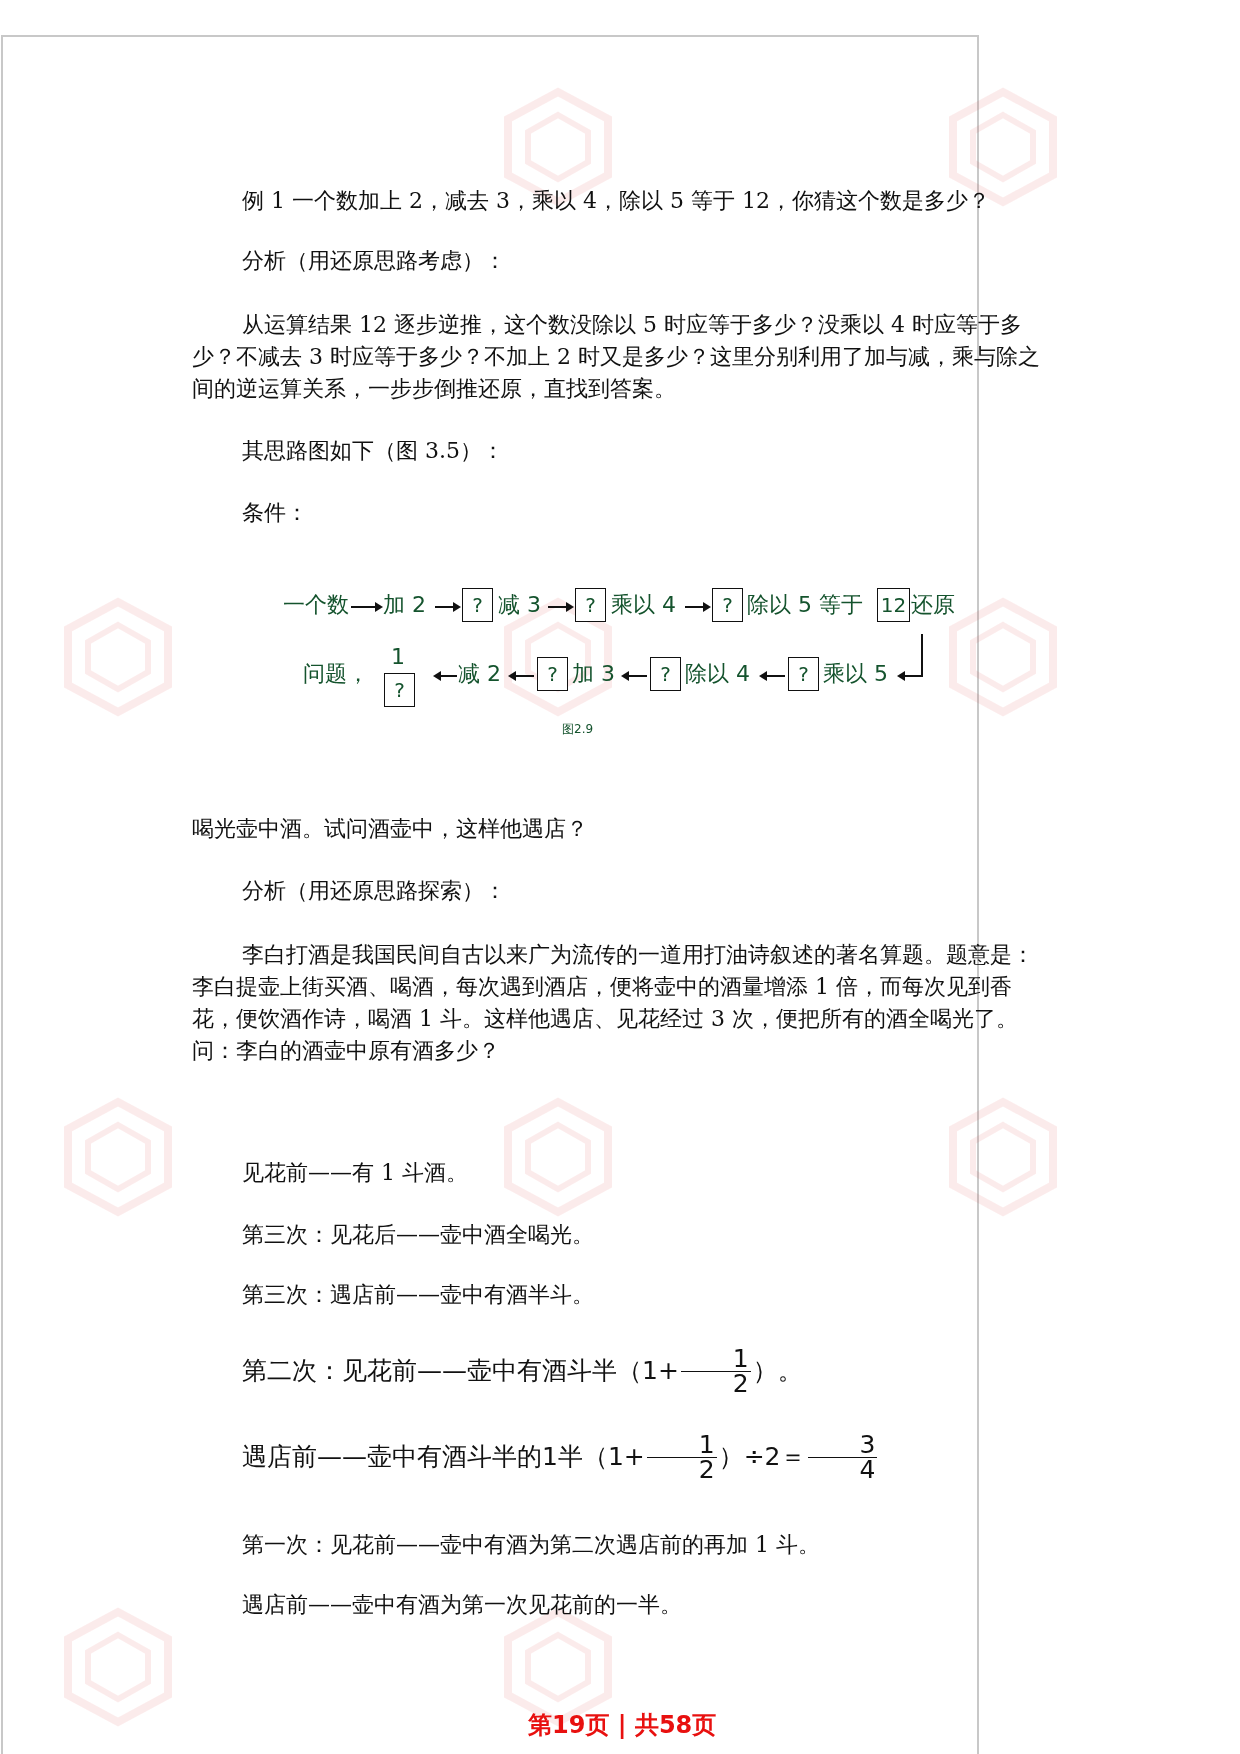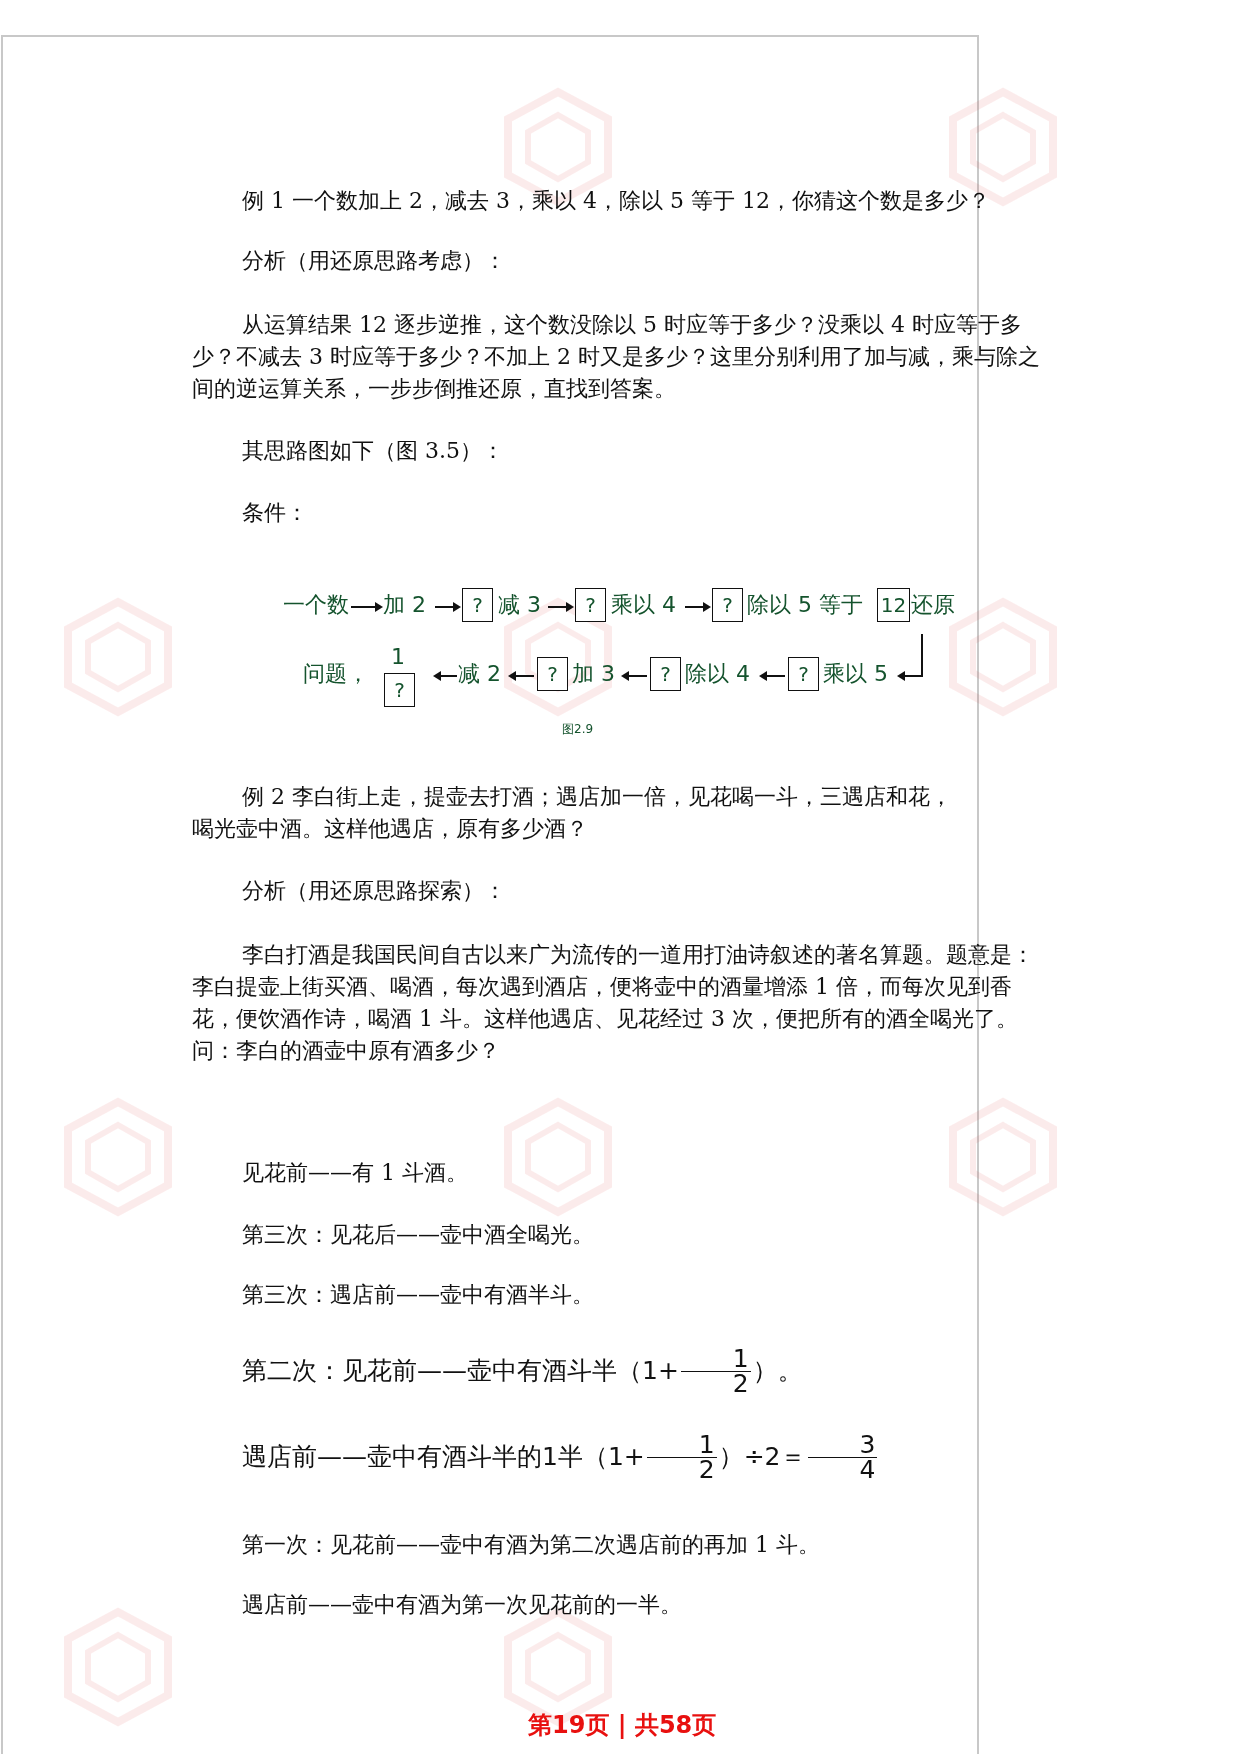--- a/index.html
+++ b/index.html
@@ -111,22 +111,21 @@
     <div class="arr l" style="left:620px;top:638px;width:24px"></div>
     <div class="box" style="left:647px;top:620px">?</div>
     <span class="t" style="left:682px;top:622px">除以 4</span>
     <div class="arr l" style="left:758px;top:638px;width:24px"></div>
     <div class="box" style="left:785px;top:620px">?</div>
     <span class="t" style="left:820px;top:622px">乘以 5</span>
 
     <span class="t" style="left:559px;top:677px;font-size:12px">图2.9</span>
   </div>
 
-  <p class="p ind" style="top:744px">例 2 李白街上走，提壶去打酒；遇店加一倍，见花喝一斗，三遇店和花，</p>
-  <p class="p" style="top:776px">喝光壶中酒。这样他遇店，原有多少酒？</p>
+  <p class="p" style="top:776px">喝光壶中酒。试问酒壶中，这样他遇店？</p>
   <p class="p ind" style="top:838px">分析（用还原思路探索）：</p>
   <p class="p ind" style="top:902px">李白打酒是我国民间自古以来广为流传的一道用打油诗叙述的著名算题。题意是：李白提壶上街买酒、喝酒，每次遇到酒店，便将壶中的酒量增添 1 倍，而每次见到香花，便饮酒作诗，喝酒 1 斗。这样他遇店、见花经过 3 次，便把所有的酒全喝光了。问：李白的酒壶中原有酒多少？</p>
   <p class="p ind" style="top:1120px">见花前——有 1 斗酒。</p>
   <p class="p ind" style="top:1182px">第三次：见花后——壶中酒全喝光。</p>
   <p class="p ind" style="top:1242px">第三次：遇店前——壶中有酒半斗。</p>
 
   <p class="p ind math" style="top:1310px;font-family:'DejaVu Sans','Liberation Sans',sans-serif">
     <span>第二次：见花前——壶中有酒斗半（1+</span><span class="frac"><span class="num">1</span><span>2</span></span><span>）。</span>
   </p>
 

